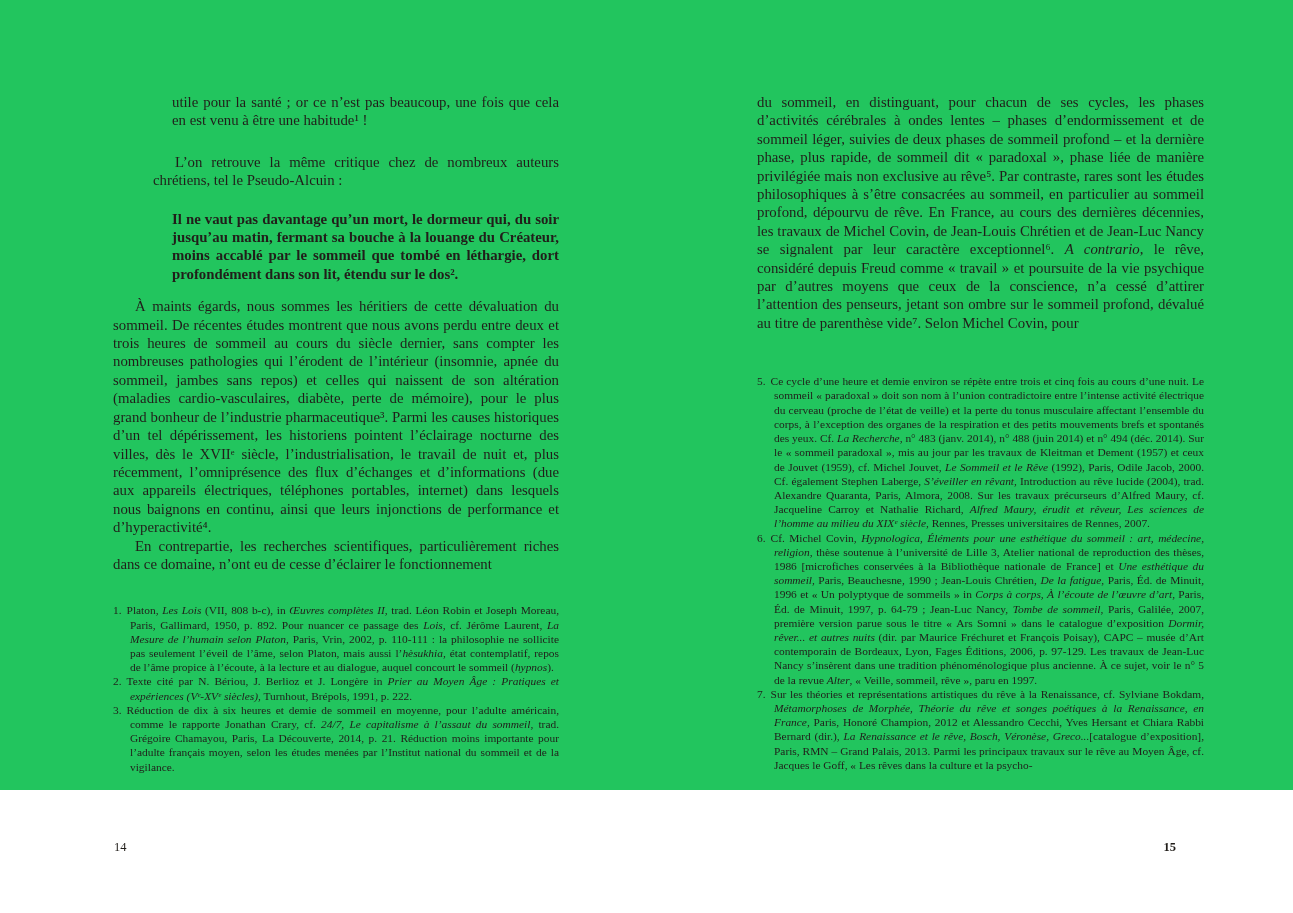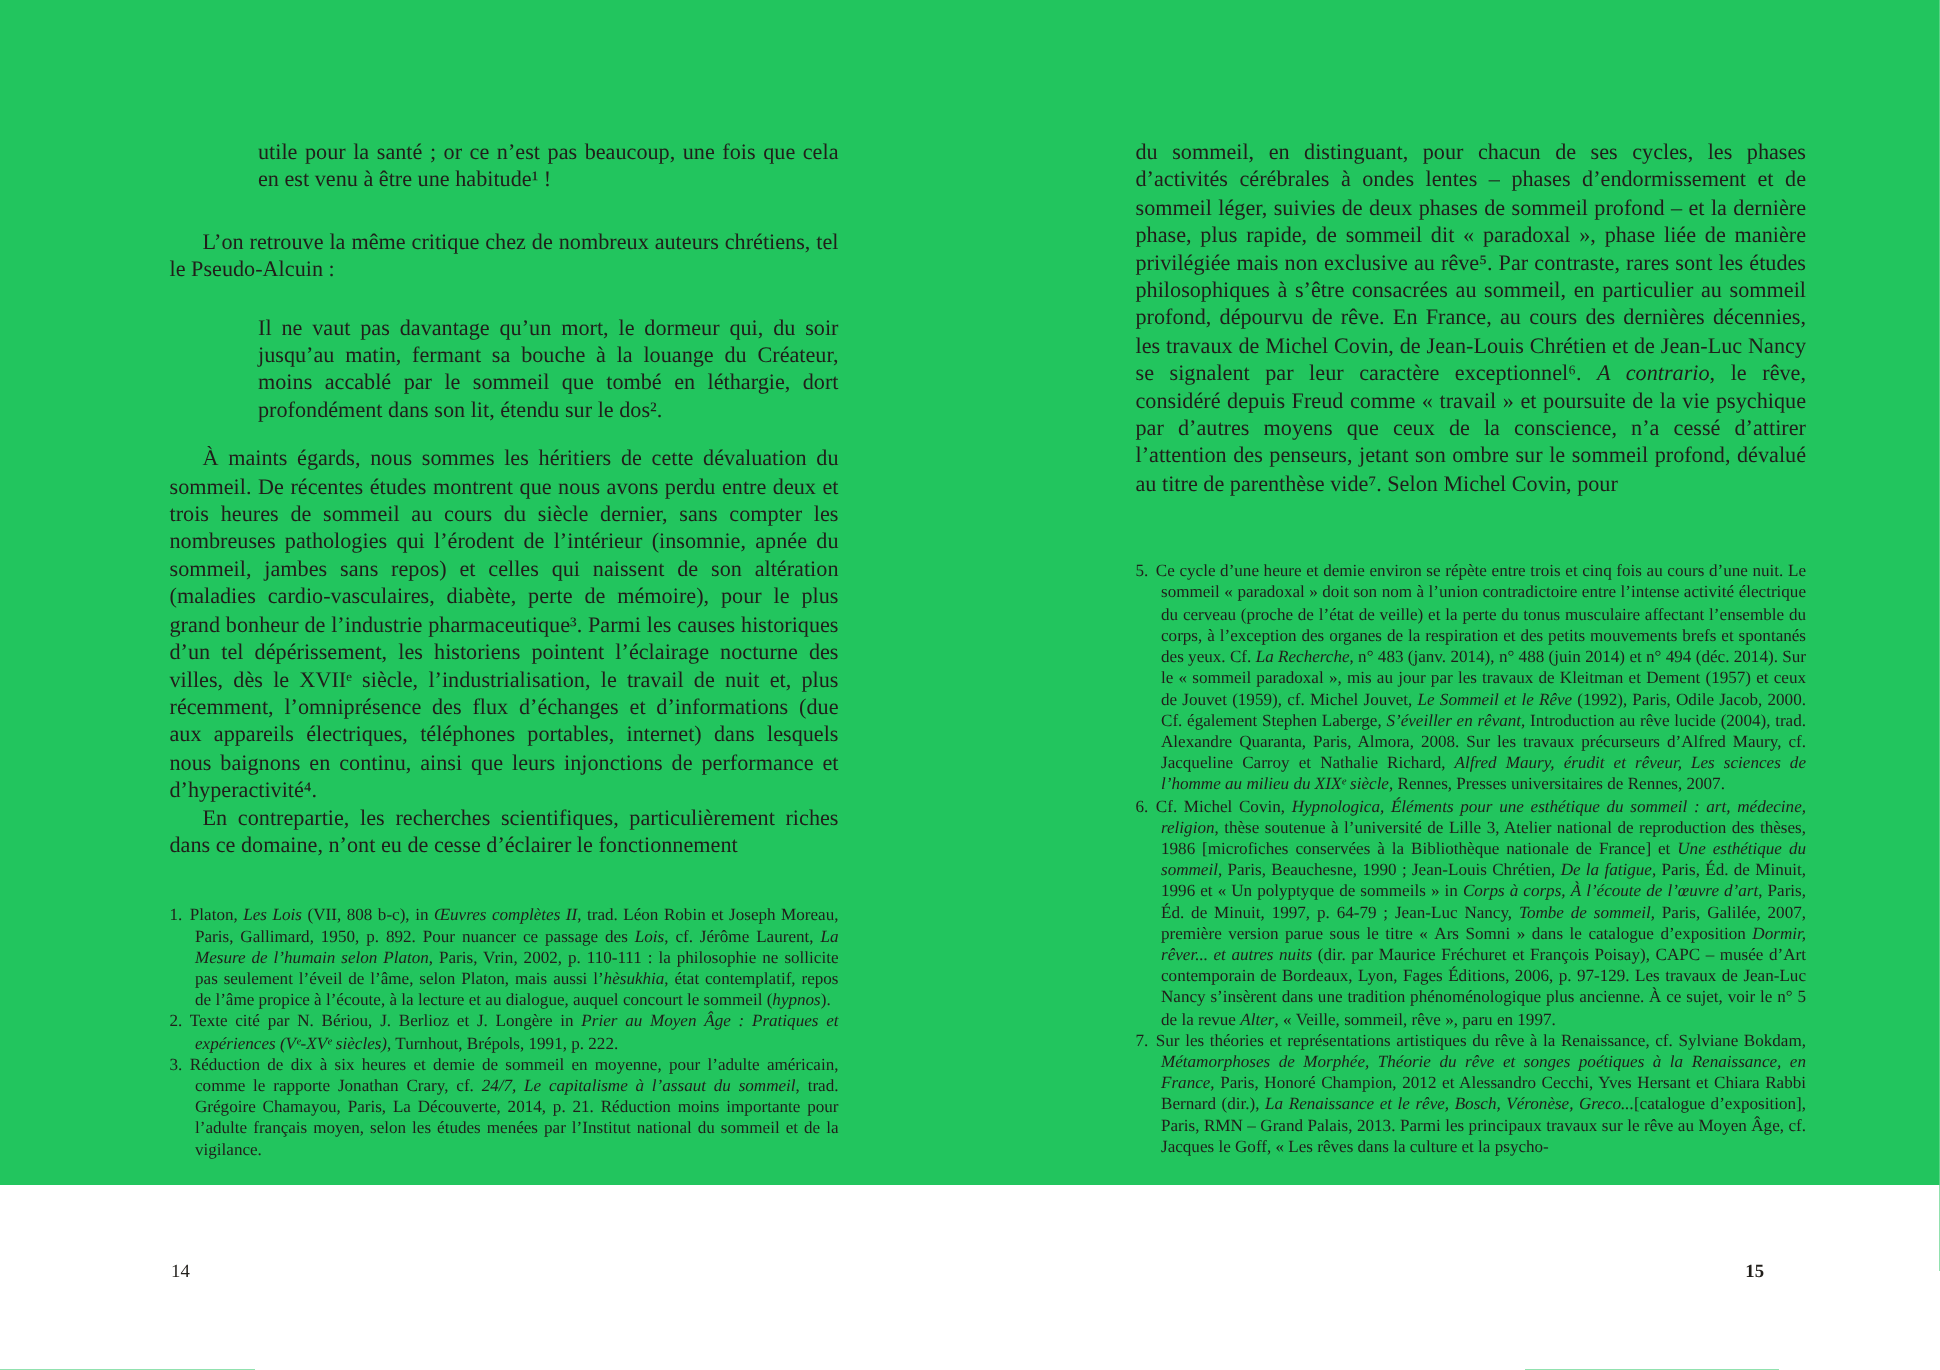--- a/index.html
+++ b/index.html
@@ -12,22 +12,22 @@
     overflow: hidden;
   }
   .spread { position: relative; width: 1293px; height: 790px; background: #22c55e; padding-left: 36px; }
   .page { position: absolute; top: 93px; }
   .page-left  { left: 113px; width: 446px; }
   .page-right { left: 757px; width: 447px; }
   p { margin: 0; text-align: justify; hyphens: none; }
   .main { font-size: 14.8px; line-height: 18.4px; }
   .quote { margin-left: 59px; }
   .indent { text-indent: 22px; }
-  .mt-lg { margin-top: 23px; }
-  .mt-md { margin-top: 20px; }
+  .mt-lg { margin-top: 23px; margin-left: 40px; }
+  .mt-md { margin-top: 20px; font-weight: bold; }
   .mt-sm { margin-top: 14px; }
   .footnotes { margin-top: 30px; font-size: 11.4px; line-height: 14.2px; }
   .page-right .footnotes { margin-top: 42px; }
   .footnote { padding-left: 17px; text-indent: -17px; }
   .fn-num { margin-right: 5px; }
   .it { font-style: italic; }
   .pagenum {
     position: absolute; top: 747px;
     font-size: 12.5px; line-height: 14px;
   }

